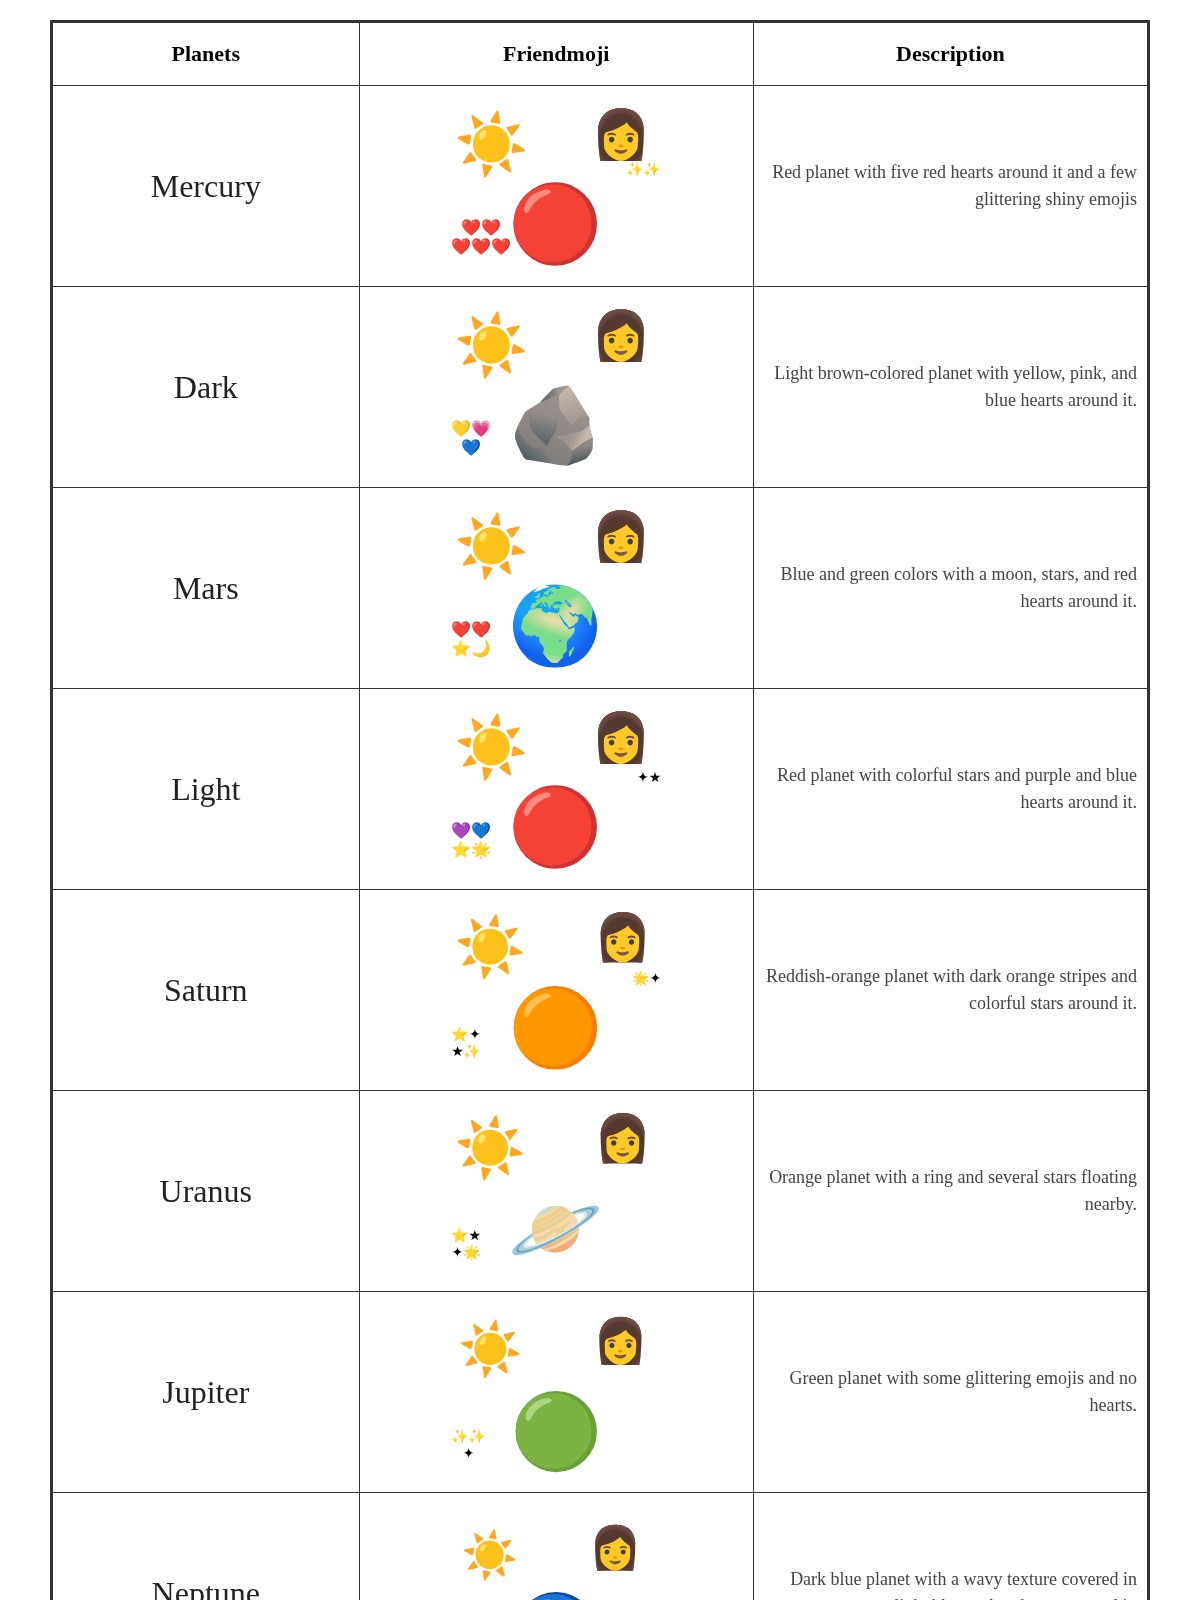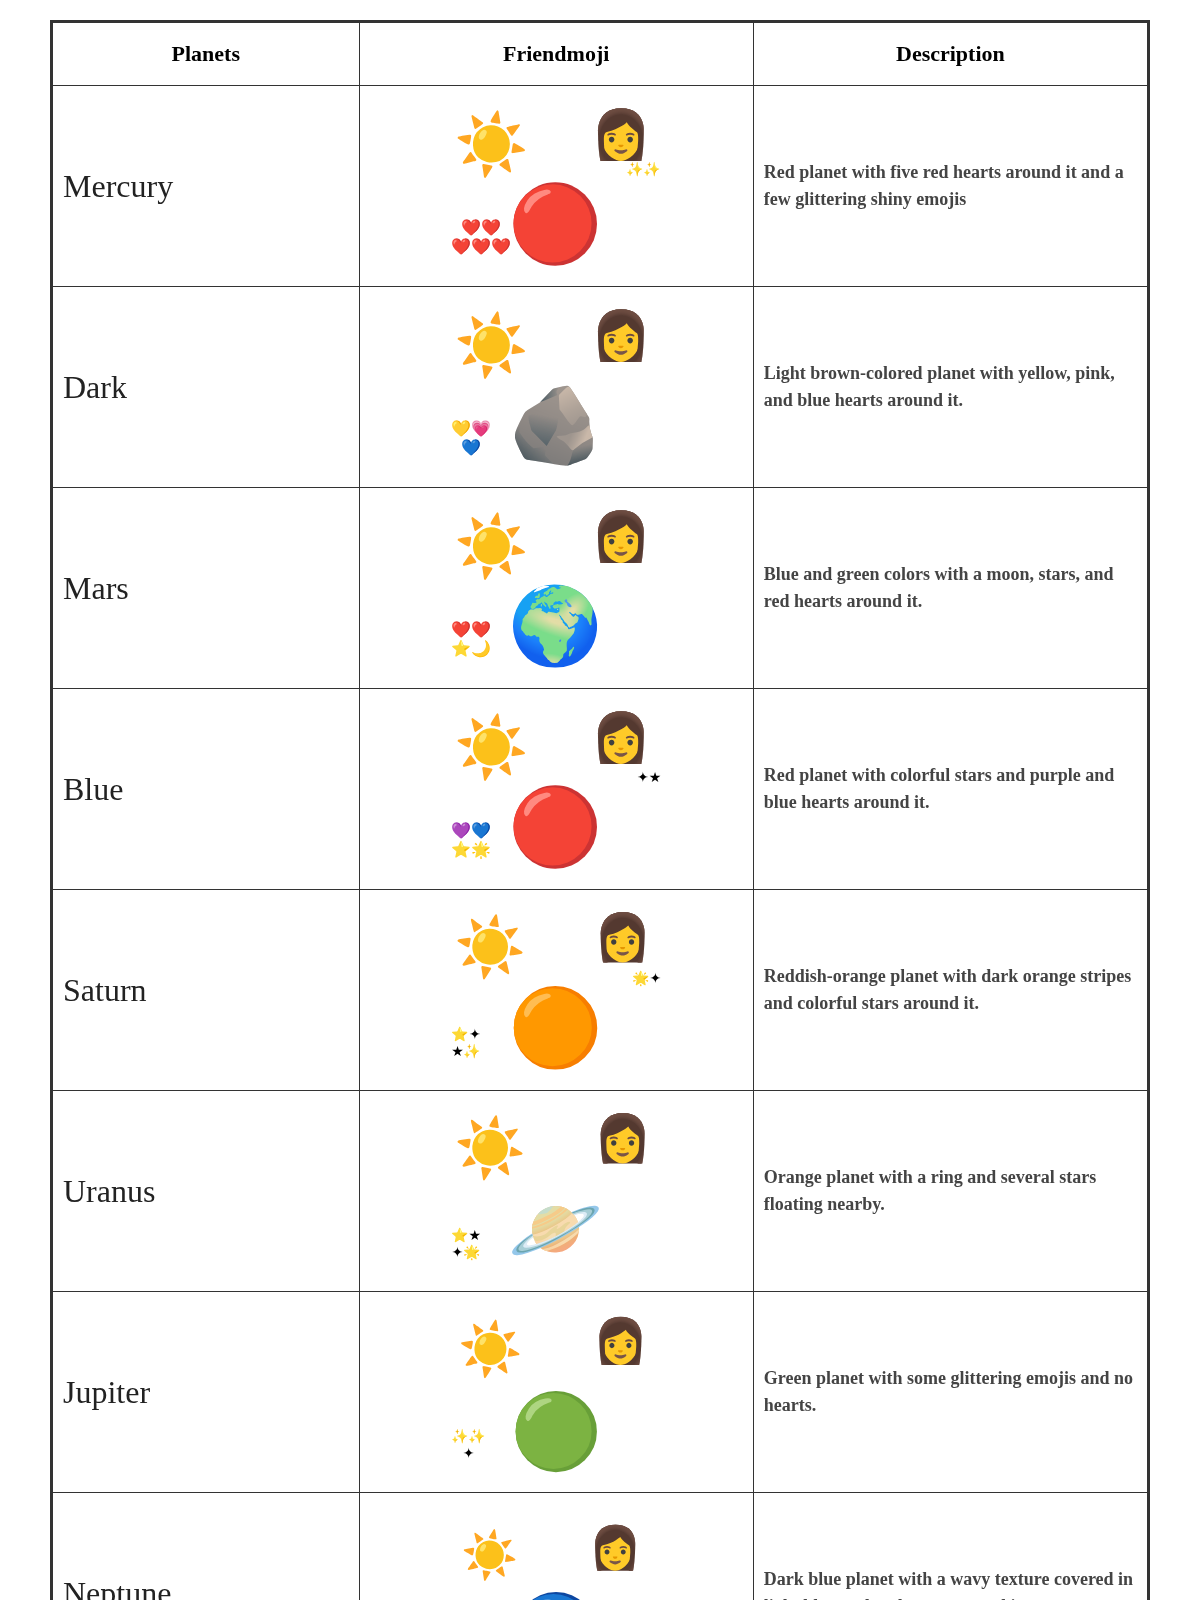--- a/index.html
+++ b/index.html
@@ -40,31 +40,31 @@
     }
 
     tbody tr td {
       border: 1.5px solid #333;
       padding: 10px;
       vertical-align: middle;
     }
 
     .col-planet {
       width: 28%;
+      text-align: center;
     }
 
     .col-friendmoji {
       width: 36%;
       text-align: center;
     }
 
     .col-description {
       width: 36%;
-      text-align: left;
-      font-weight: bold;
+      text-align: right;
     }
 
     .planet-name {
       font-size: 32px;
       font-family: 'Georgia', serif;
       color: #222;
     }
 
     .description-text {
       font-size: 18px;
@@ -154,21 +154,21 @@
       <span style="position:absolute;left:5px;bottom:15px;font-size:16px;">❤️❤️<br>⭐🌙</span>
     </div>
         </div>
       </td>
       <td class="col-description">
         <span class="description-text">Blue and green colors with a moon, stars, and red hearts around it.</span>
       </td>
     </tr>
         <tr>
       <td class="col-planet">
-        <span class="planet-name">Blue</span>
+        <span class="planet-name">Light</span>
       </td>
       <td class="col-friendmoji">
         <div class="friendmoji-cell">
           <div class="planet-scene">
       <span style="font-size:60px;position:absolute;top:8px;left:8px;">☀️</span>
       <span style="font-size:48px;position:absolute;top:5px;right:15px;">👩</span>
       <span style="font-size:76px;position:absolute;bottom:2px;left:50%;transform:translateX(-50%);">🔴</span>
       <span style="position:absolute;left:5px;bottom:15px;font-size:16px;">💜💙<br>⭐🌟</span>
       <span style="position:absolute;right:5px;top:65px;font-size:14px;">✦★</span>
     </div>

